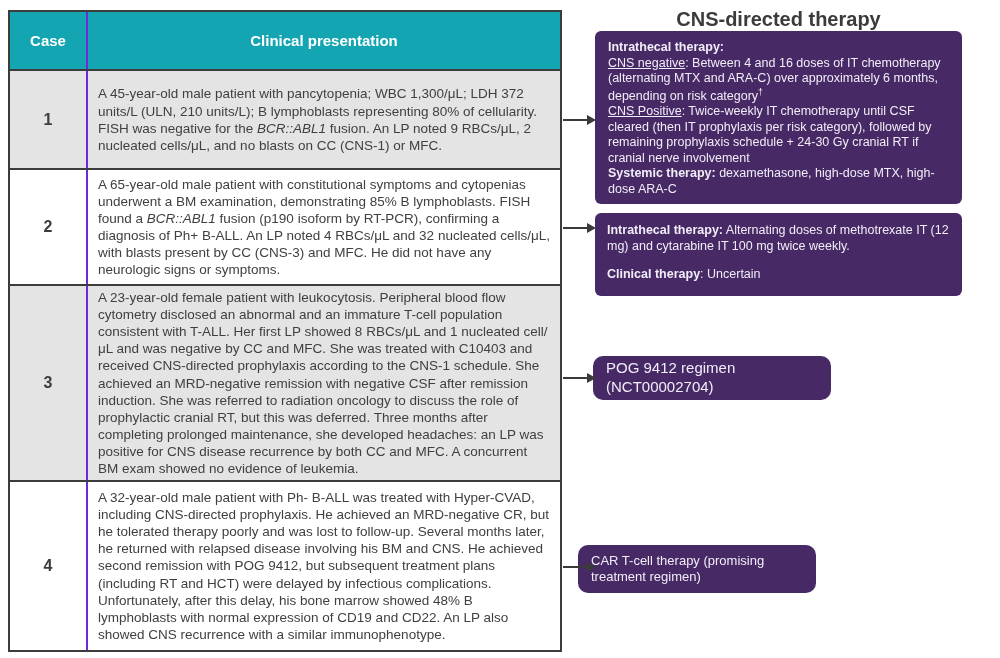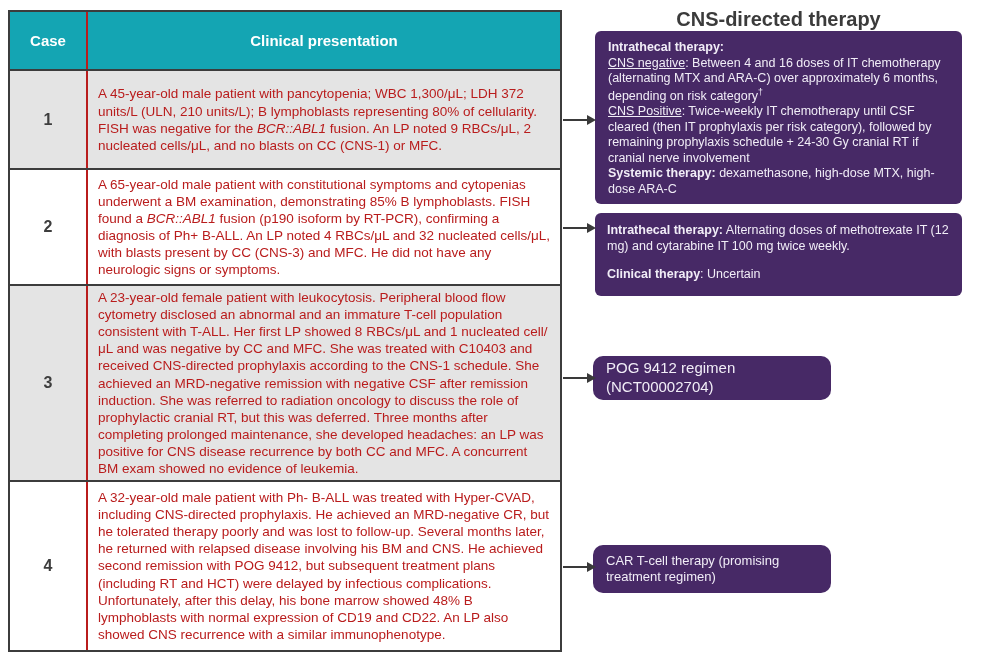--- a/index.html
+++ b/index.html
@@ -22,60 +22,60 @@
     display: flex;
     flex-direction: column;
     background: #ffffff;
   }
   .trow { display: flex; width: 100%; }
   .trow + .trow { border-top: 2px solid #3c3c3c; }
   .thead { height: 58px; background: #14a5b3; }
   .cell-case {
     width: 78px;
     flex: 0 0 78px;
-    border-right: 2px solid #b91c1c;
+    border-right: 2px solid #6d28d9;
     display: flex; align-items: center; justify-content: center;
   }
   .cell-pres {
     flex: 1;
     display: flex; align-items: center;
     padding: 6px 10px;
     overflow: hidden;
   }
   .thead .cell-case, .thead .cell-pres {
     color: #ffffff; font-weight: 700; font-size: 15px;
     justify-content: center; text-align: center; padding: 0;
   }
   .row-1 { height: 100px; background: #e4e4e4; }
   .row-2 { height: 116px; background: #ffffff; }
   .row-3 { height: 196px; background: #e4e4e4; }
   .row-4 { height: 172px; background: #ffffff; }
   .case-num { font-weight: 700; font-size: 16px; color: #3d3d3d; }
-  .pres-text { font-size: 13.5px; line-height: 1.27; color: #b91c1c; }
+  .pres-text { font-size: 13.5px; line-height: 1.27; color: #404040; }
 
   
   .panel-title {
     position: absolute;
     left: 595px; top: 8px; width: 367px;
     text-align: center;
     font-weight: 700; font-size: 20px; color: #3b3b3b;
   }
   .tbox {
     position: absolute;
     background: #472966;
     color: #f1edf7;
     border-radius: 6px;
     font-size: 12.5px;
     line-height: 1.24;
   }
   .tbox-1 { left: 595px; top: 31px;  width: 367px; height: 173px; padding: 9px 13px; }
   .tbox-2 { left: 595px; top: 213px; width: 367px; height: 83px;  padding: 10px 12px; }
   .tbox-3 { left: 593px; top: 356px; width: 238px; height: 44px; border-radius: 10px;
             display: flex; align-items: center; padding: 4px 13px; font-size: 15px; }
-  .tbox-4 { left: 593px; top: 545px; width: 238px; height: 48px; border-radius: 10px;
+  .tbox-4 { left: 578px; top: 545px; width: 238px; height: 48px; border-radius: 10px;
             display: flex; align-items: center; padding: 4px 13px; font-size: 13px; }
 
   .rich-line { min-height: 1em; }
   .b { font-weight: 700; }
   .i { font-style: italic; }
   .u { text-decoration: underline; }
   sup { font-size: 0.7em; }
 
   
   .arrow {

